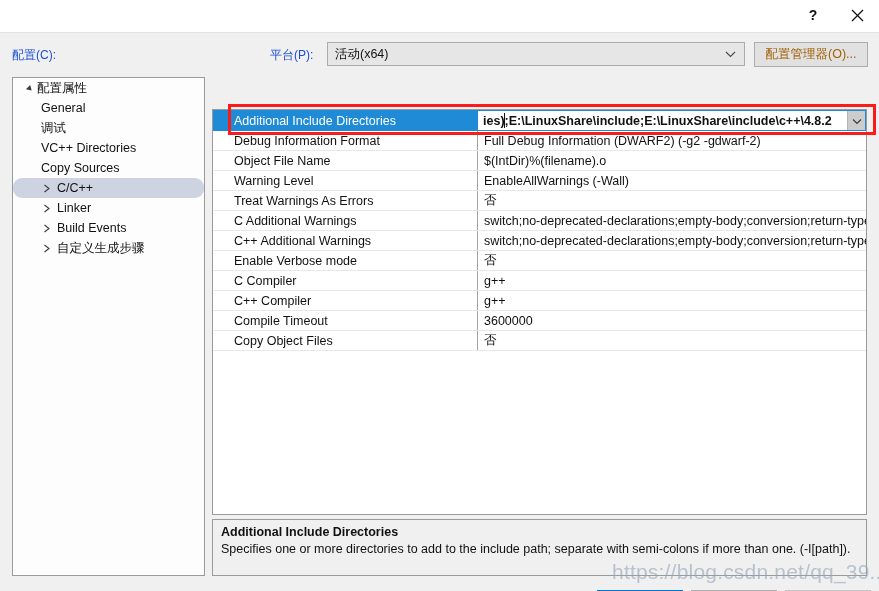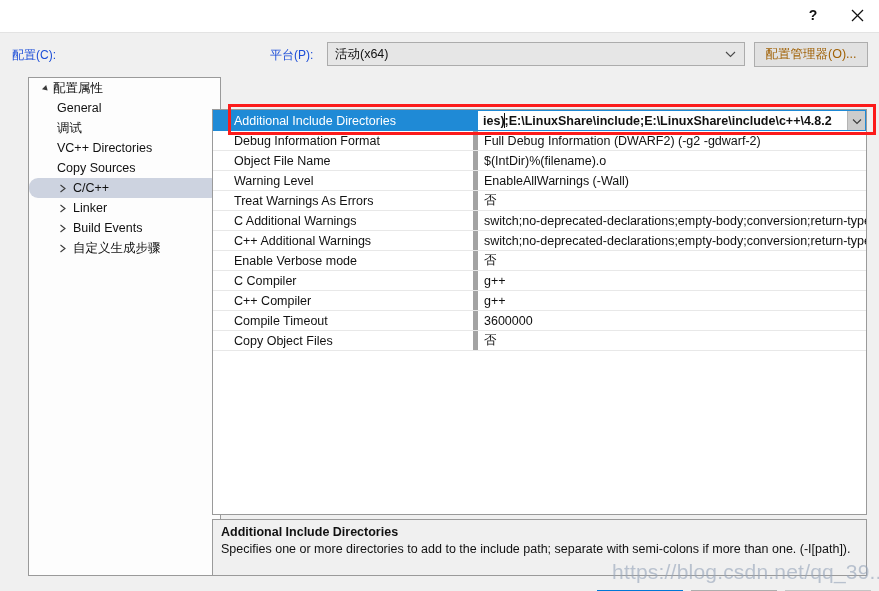--- a/index.html
+++ b/index.html
@@ -127,21 +127,20 @@
 
   
   .tree-panel {
     position: absolute;
     left: 12px; top: 44px;
     width: 193px; height: 499px;
     background: #fdfdfd;
     border: 1px solid #9a9a9a;
     box-sizing: border-box;
     overflow: hidden;
-    margin-left: 16px;
   }
   .tree-item {
     position: relative;
     height: 20px;
     display: flex;
     align-items: center;
     font-size: 12.5px;
     color: #111;
     white-space: nowrap;
     cursor: default;
@@ -186,21 +185,21 @@
   }
   .grid-name {
     width: 265px;
     box-sizing: border-box;
     padding-left: 21px;
     display: flex;
     align-items: center;
     font-size: 12.5px;
     color: #111;
     white-space: nowrap;
-    border-right: 5px solid #a3a3a3;
+    border-right: 1px solid #a3a3a3;
     overflow: hidden;
   }
   .grid-value {
     flex: 1;
     box-sizing: border-box;
     padding-left: 6px;
     display: flex;
     align-items: center;
     font-size: 12.5px;
     color: #111;

